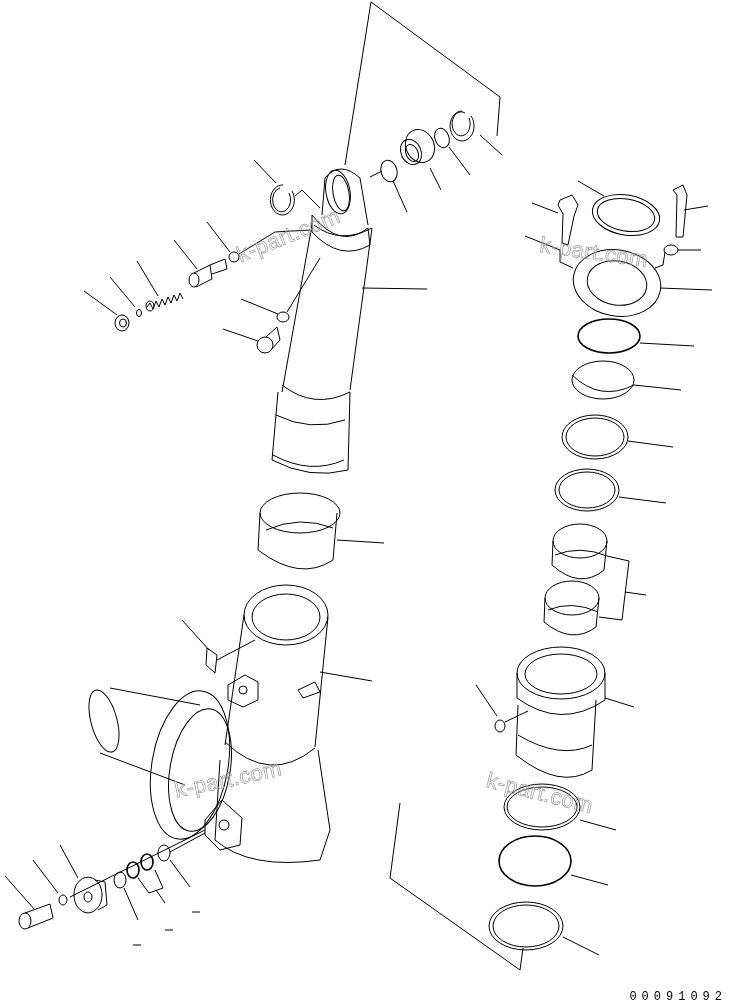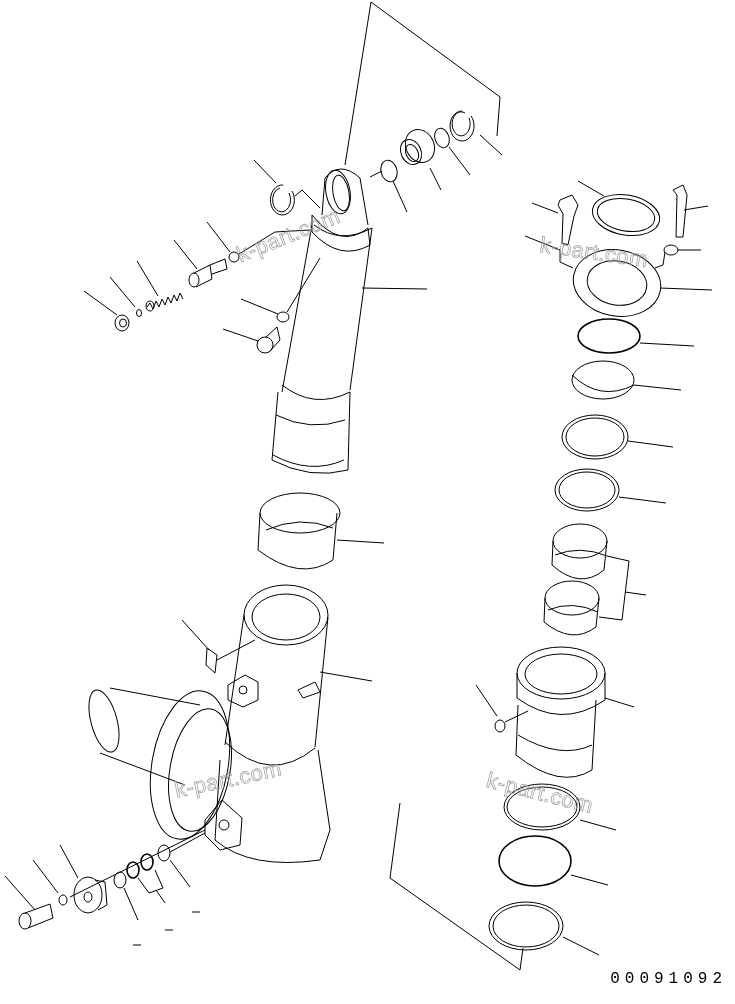--- a/index.html
+++ b/index.html
@@ -2,21 +2,21 @@
 <html><head>
 <meta charset="utf-8">
 <style>
   html, body { margin: 0; padding: 0; background: #ffffff; }
   #canvas { position: relative; width: 735px; height: 1004px; background: #ffffff; overflow: hidden; }
   svg { position: absolute; left: 0; top: 0; }
   .ln { stroke: #000; stroke-width: 1; fill: none; }
   .ln2 { stroke: #000; stroke-width: 1.6; fill: none; }
   .wm { position: absolute; font-family: "Liberation Sans", sans-serif; color: transparent;
         -webkit-text-stroke: 0.7px #9a9a9a; font-size: 22px; letter-spacing: 0.5px; white-space: nowrap; transform-origin: left center; }
-  .fig { position: absolute; right: 8px; bottom: 16px; font-family: "Liberation Mono", monospace; font-size: 16px; letter-spacing: 5px; color: #000; }
+  .fig { position: absolute; right: 8px; bottom: 0; font-family: "Liberation Mono", monospace; font-size: 12px; letter-spacing: 5px; color: #000; }
 </style>
 </head>
 <body>
 
 <div id="canvas">
 <svg width="735" height="1004" viewBox="0 0 735 1004">
 
   <g>
     <polyline class="ln" points="345,165 371,2 500,97 497,136"></polyline>
   </g>

